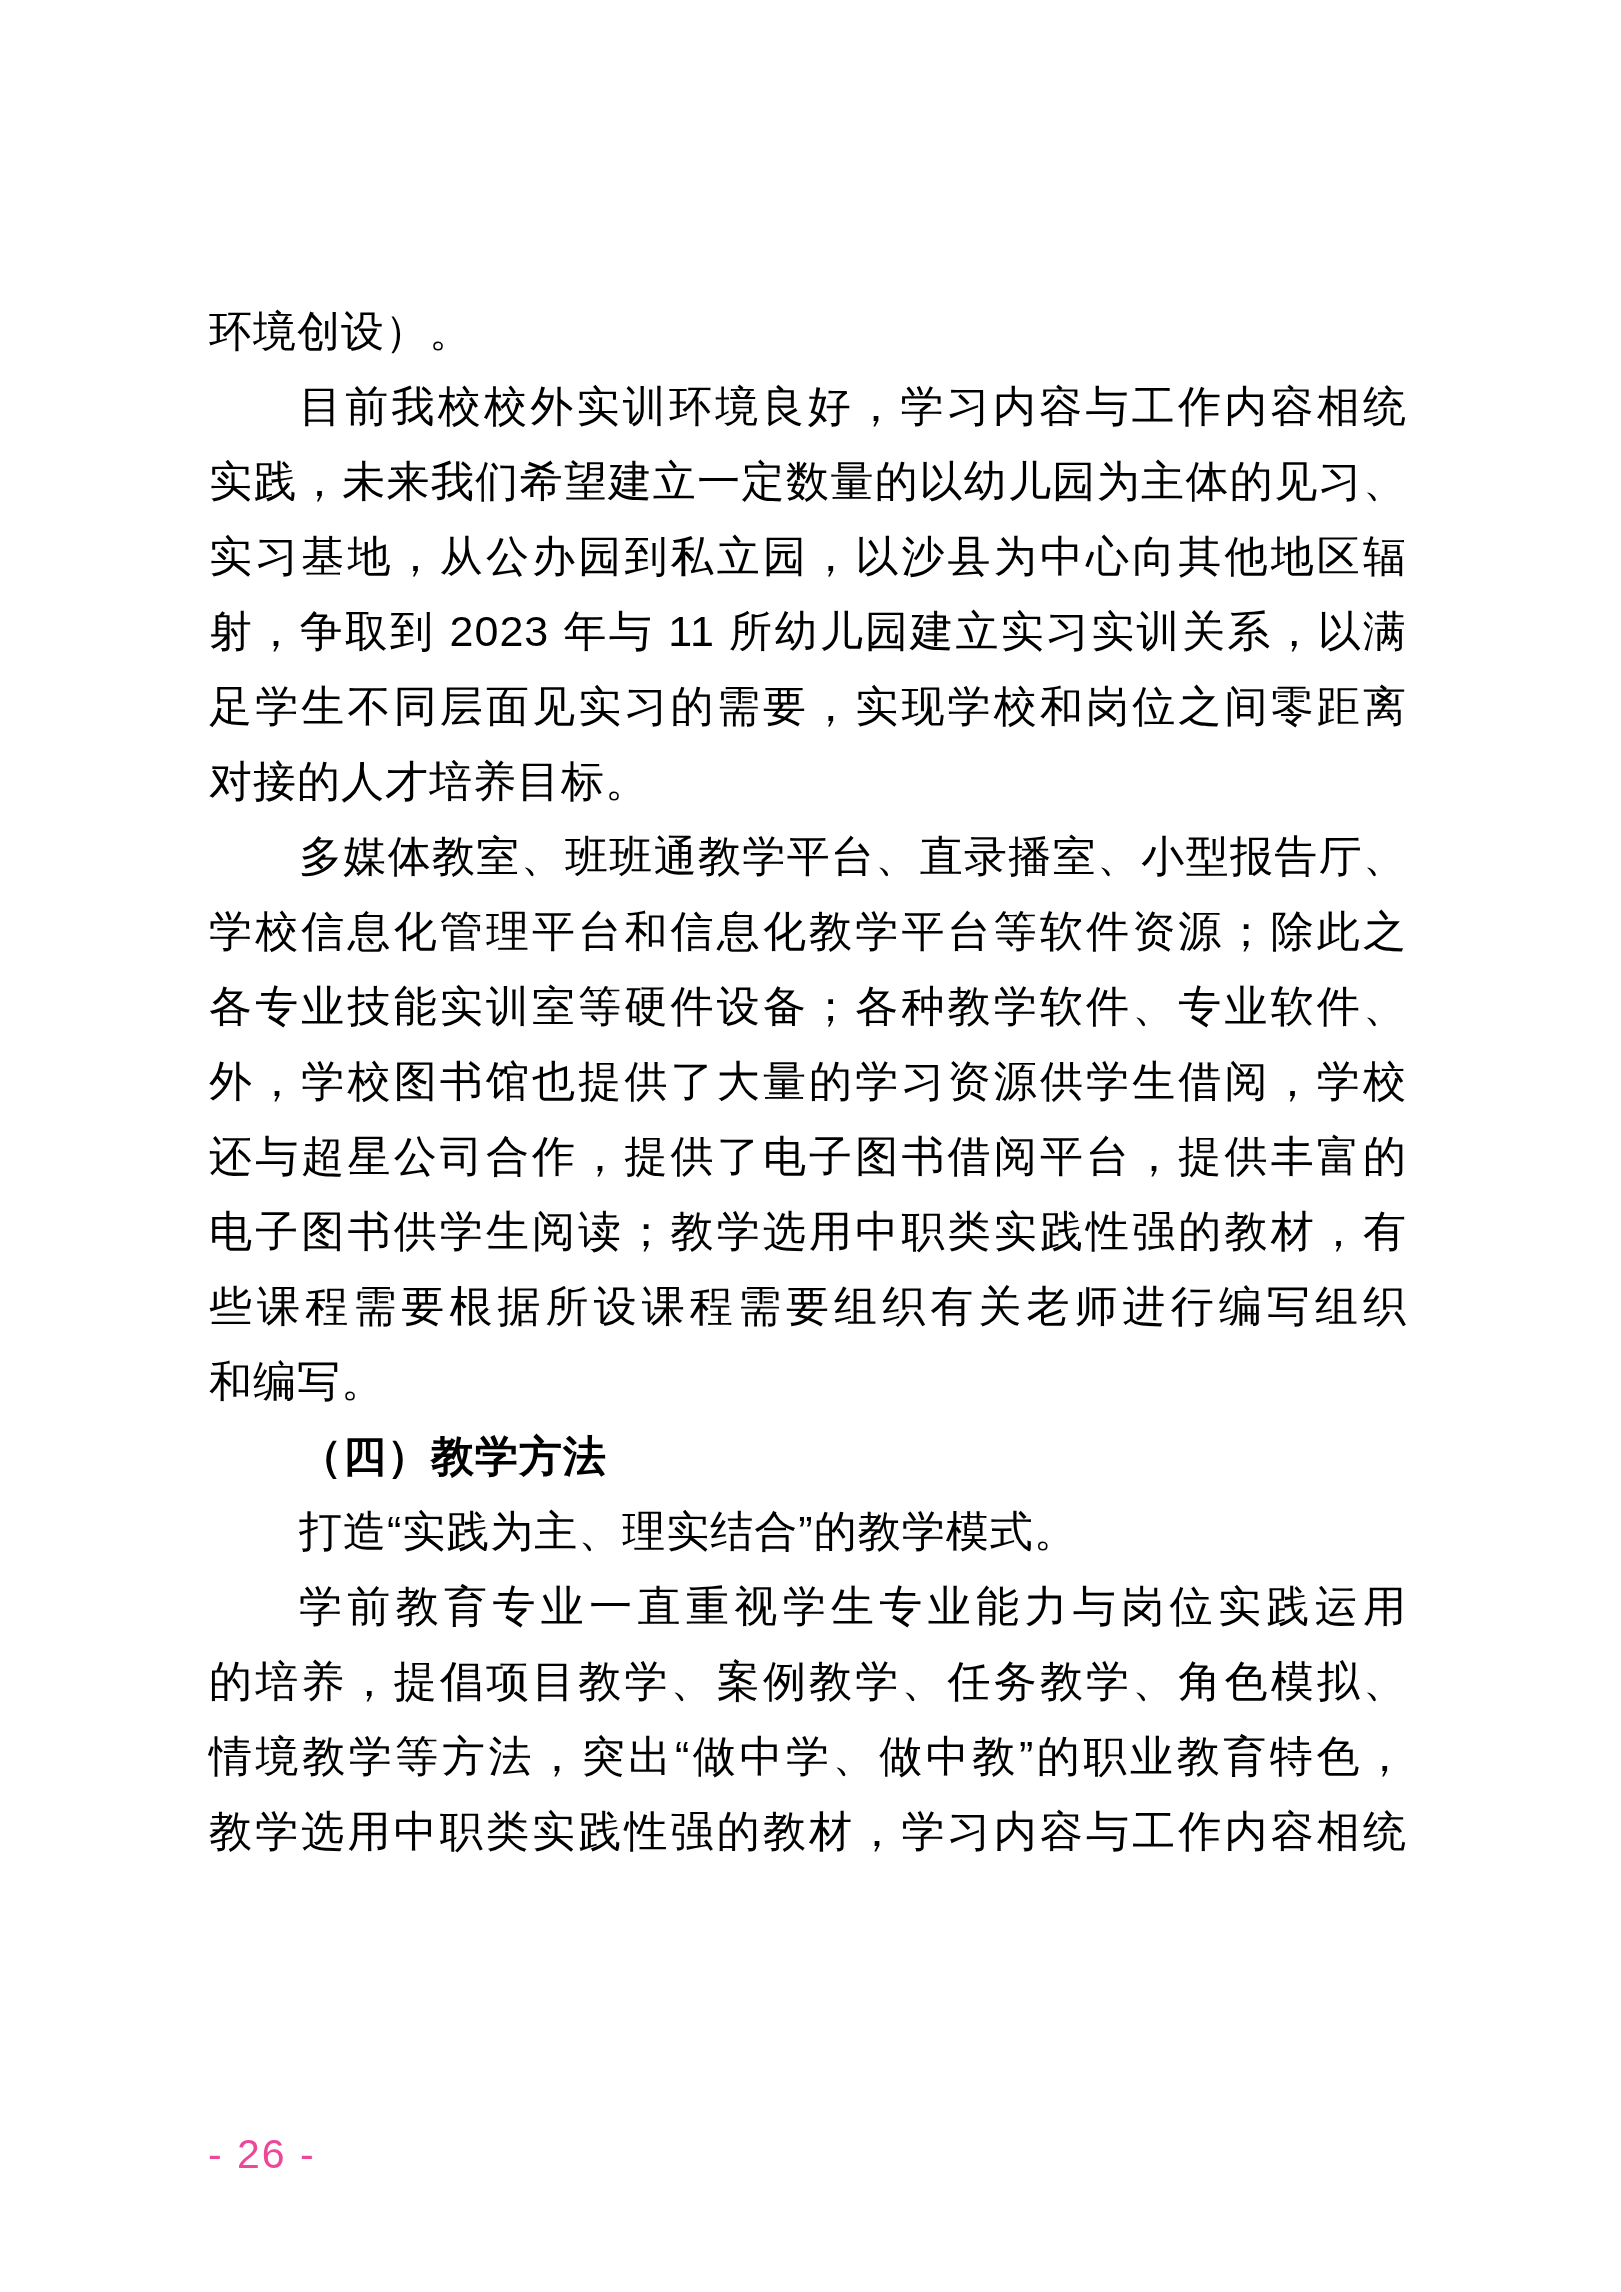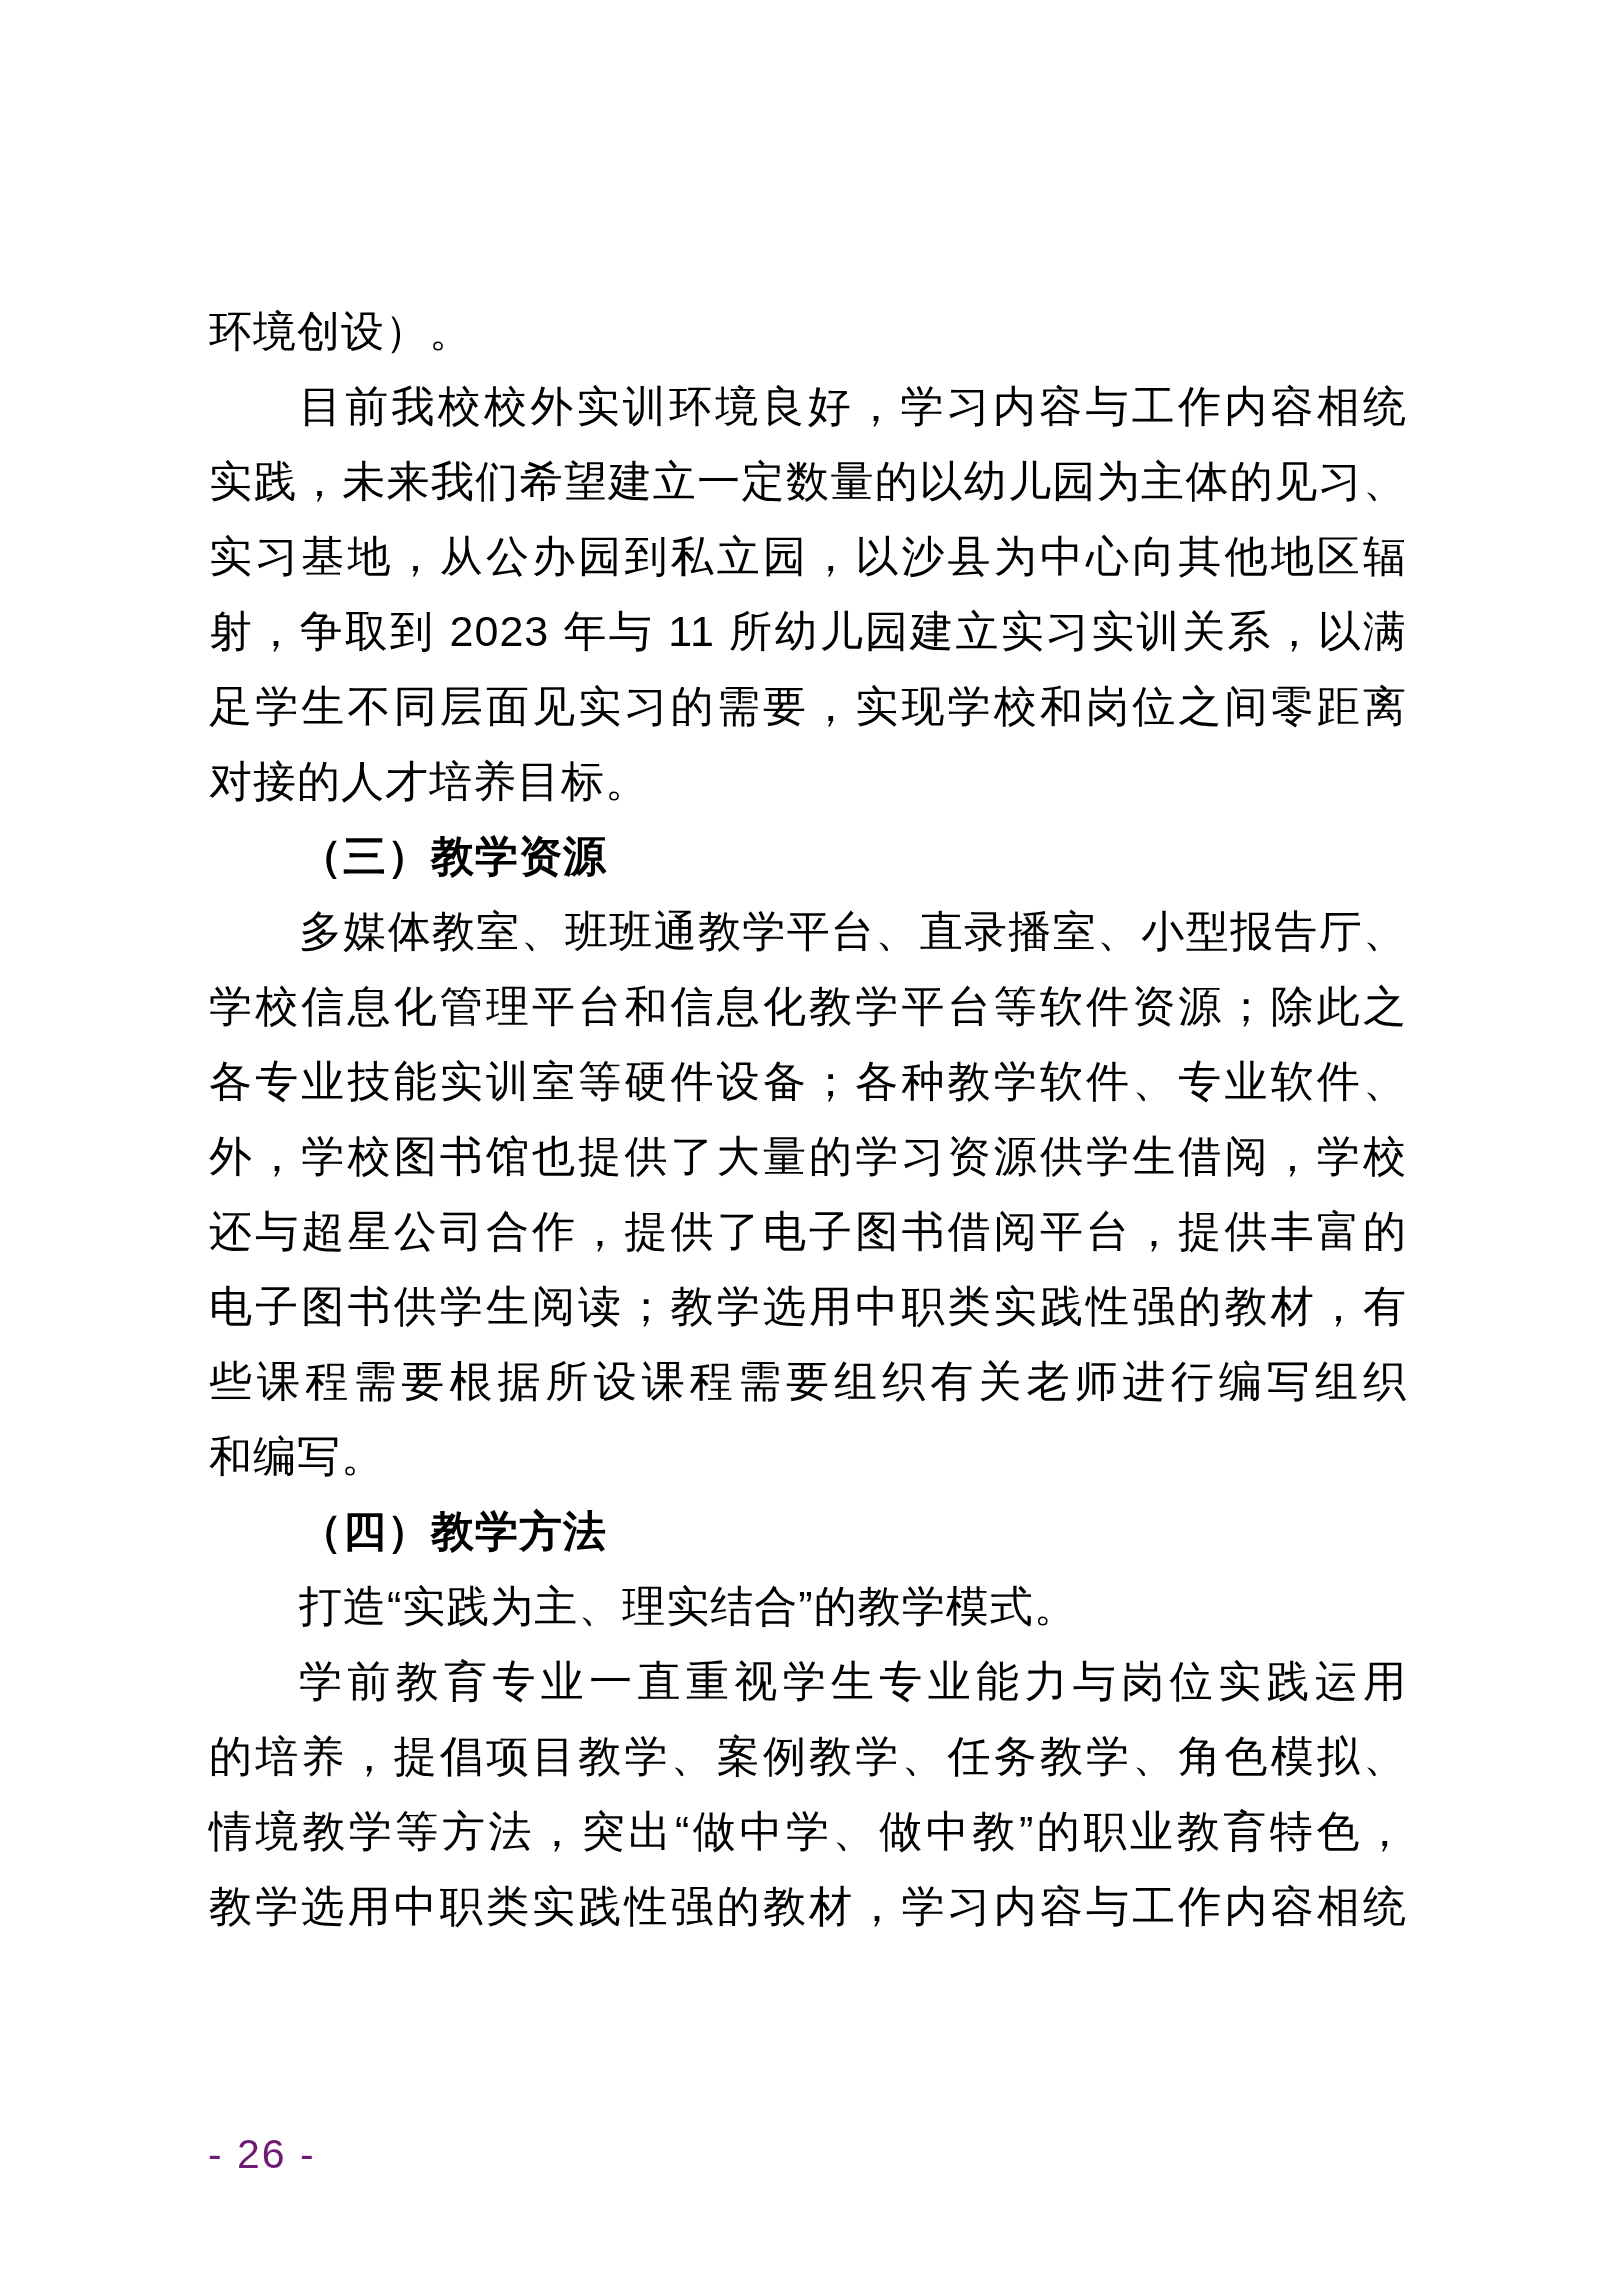--- a/index.html
+++ b/index.html
@@ -41,36 +41,35 @@
     font-weight: bold;
   }
   .footer {
     position: absolute;
     left: 208px;
     top: 2117px;
     height: 75px;
     line-height: 75px;
     font-size: 41px;
     letter-spacing: 2px;
-    color: #701a75;
+    color: #ec4899;
   }
 </style>
 </head>
 <body>
 
 <div class="page">
   <div class="content">
     <div class="line">环境创设）。</div>
     <div class="line indent justify">目前我校校外实训环境良好，学习内容与工作内容相统</div>
     <div class="line justify">实践，未来我们希望建立一定数量的以幼儿园为主体的见习、</div>
     <div class="line justify">实习基地，从公办园到私立园，以沙县为中心向其他地区辐</div>
     <div class="line justify">射，争取到 2023 年与 11 所幼儿园建立实习实训关系，以满</div>
     <div class="line justify">足学生不同层面见实习的需要，实现学校和岗位之间零距离</div>
     <div class="line">对接的人才培养目标。</div>
-    <div class="line indent heading">（三）教学资源</div>
     <div class="line indent justify">多媒体教室、班班通教学平台、直录播室、小型报告厅、</div>
     <div class="line justify">学校信息化管理平台和信息化教学平台等软件资源；除此之</div>
     <div class="line justify">各专业技能实训室等硬件设备；各种教学软件、专业软件、</div>
     <div class="line justify">外，学校图书馆也提供了大量的学习资源供学生借阅，学校</div>
     <div class="line justify">还与超星公司合作，提供了电子图书借阅平台，提供丰富的</div>
     <div class="line justify">电子图书供学生阅读；教学选用中职类实践性强的教材，有</div>
     <div class="line justify">些课程需要根据所设课程需要组织有关老师进行编写组织</div>
     <div class="line">和编写。</div>
     <div class="line indent heading">（四）教学方法</div>
     <div class="line indent">打造“实践为主、理实结合”的教学模式。</div>

